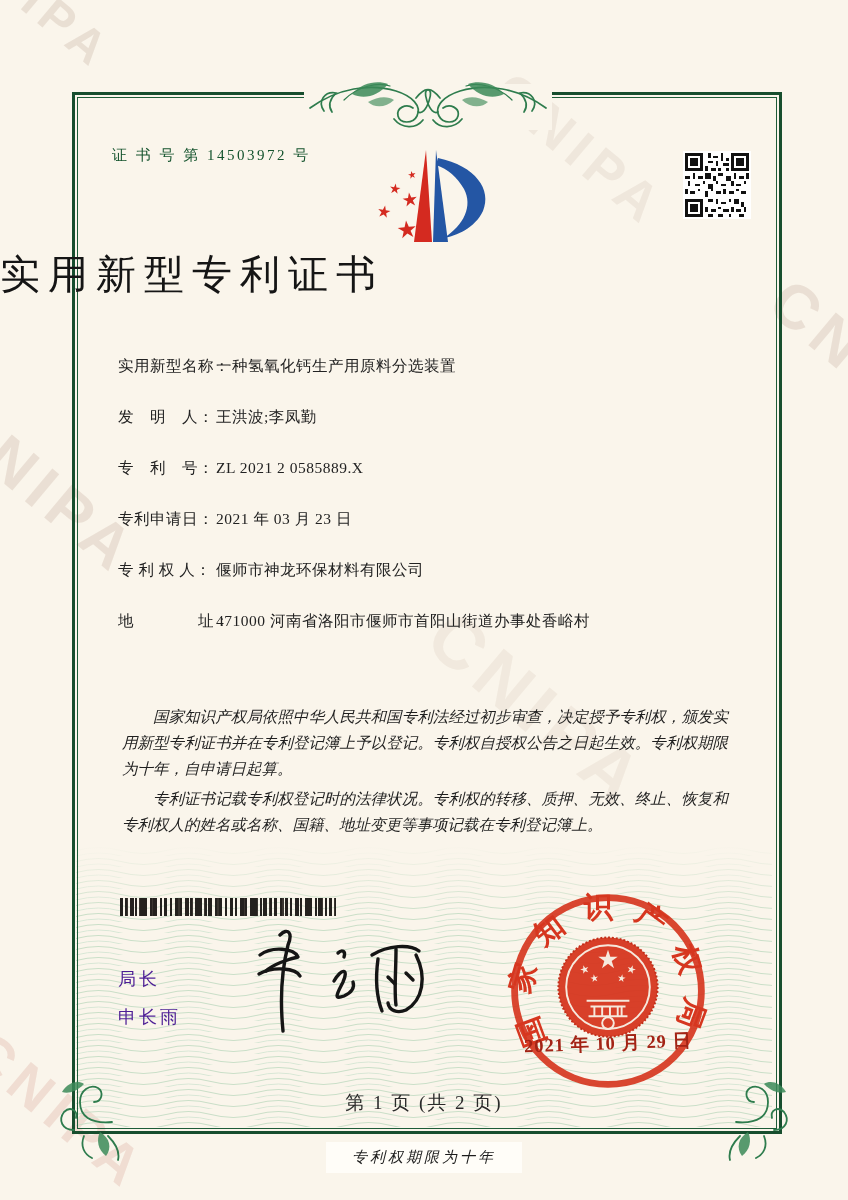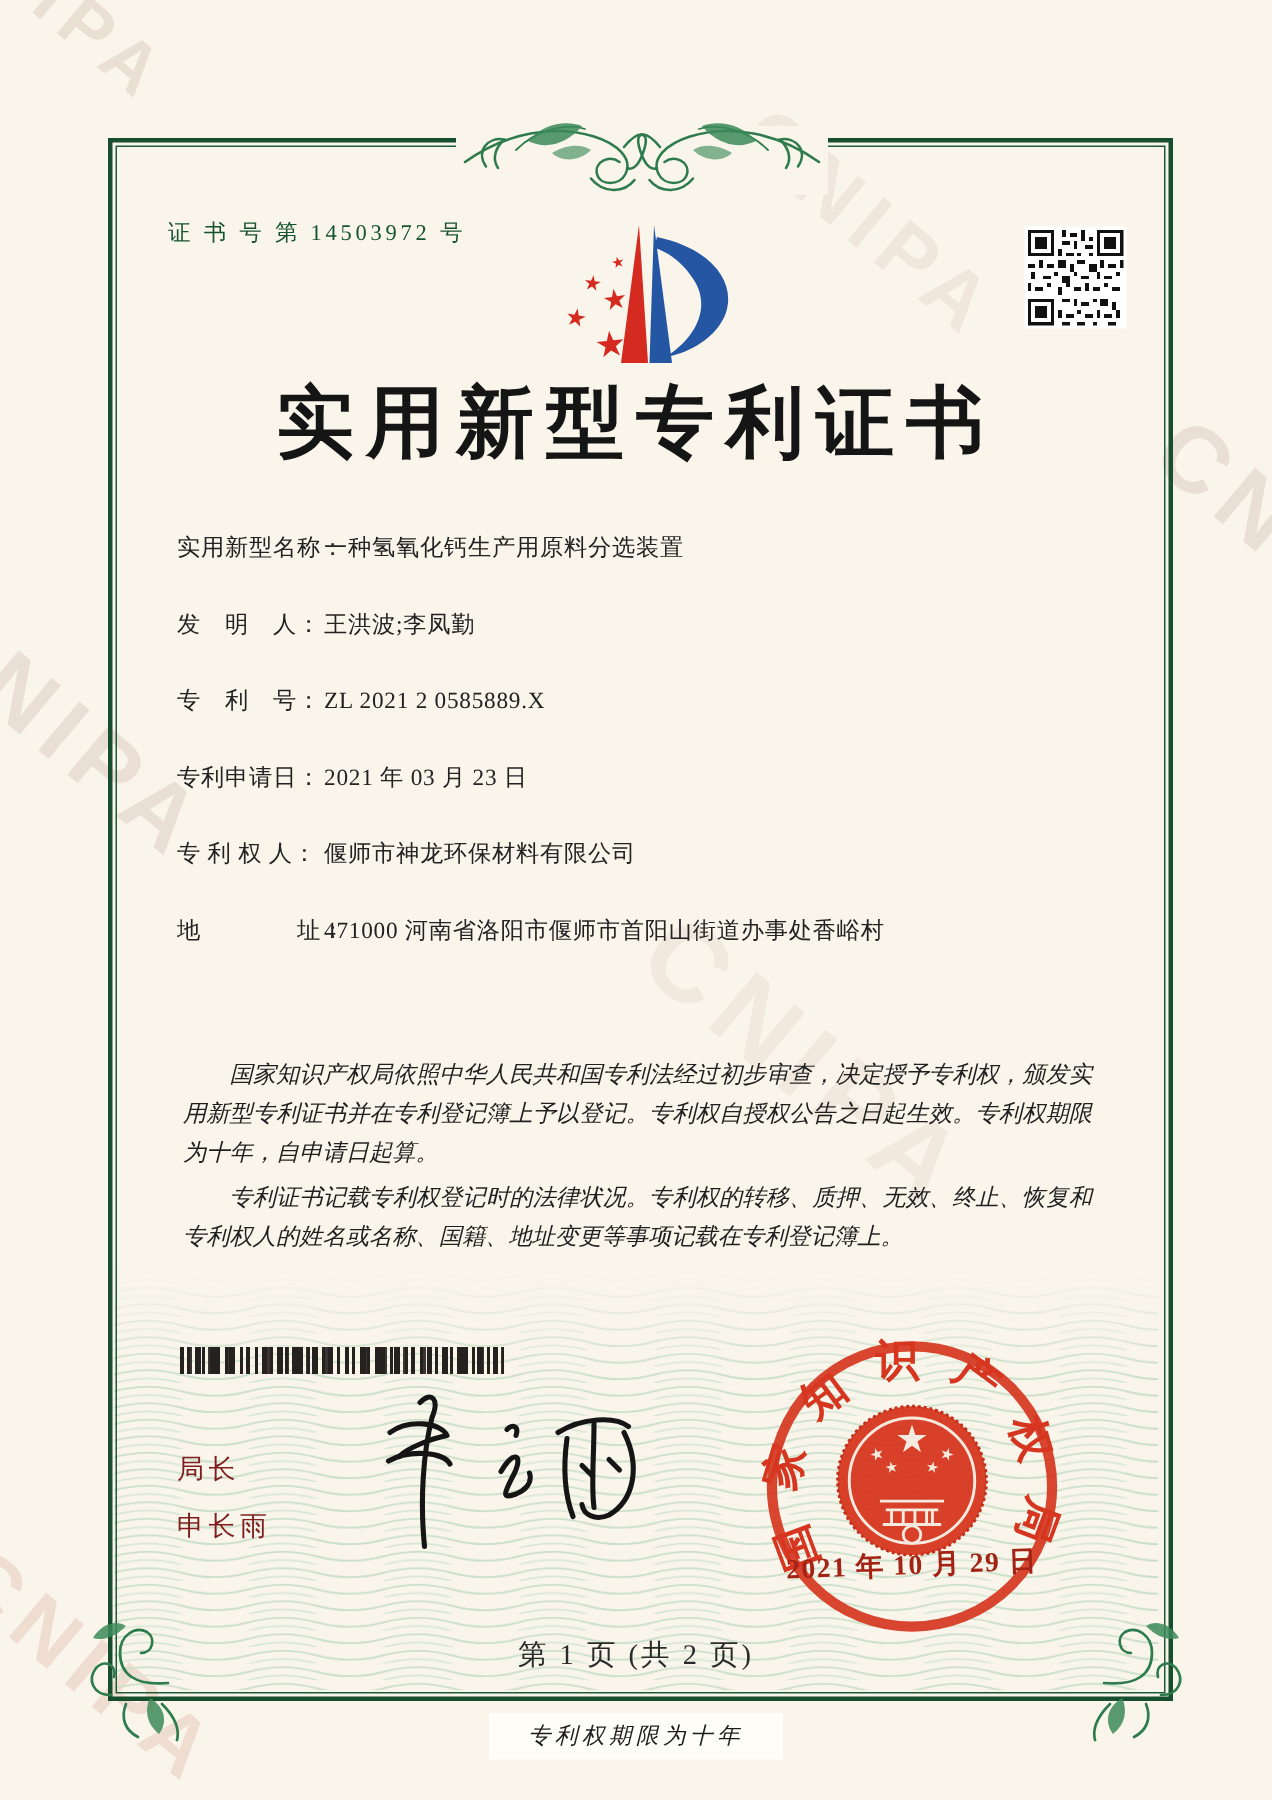--- a/index.html
+++ b/index.html
@@ -38,22 +38,22 @@
     background:linear-gradient(180deg,#faf5eb 0px, rgba(250,245,235,0) 70px);
   }
   
   .cert-no{
     position:absolute; left:112px; top:146px; z-index:3;
     font-size:15px; letter-spacing:2.5px; color:#14532d;
   }
   .logo{position:absolute; left:352px; top:136px; z-index:3;}
   .qr{position:absolute; left:683px; top:151px; z-index:3; background:#fff; padding:2px;}
   .title{
-    position:absolute; left:0; top:247px; width:100%; text-align:center; z-index:3;
-    font-size:52px; font-weight:bold; letter-spacing:8px; color:#151515;
+    position:absolute; left:0; top:247px; width:100%; z-index:3;
+    font-size:40px; font-weight:normal; letter-spacing:8px; color:#151515;
   }
   
   .fields{position:absolute; left:118px; top:355px; width:614px; z-index:3; font-size:15.5px;}
   .frow{height:51px; line-height:22px; white-space:nowrap;}
   .flabel{display:inline-block; width:98px; white-space:pre; letter-spacing:.5px; vertical-align:top;}
   .fvalue{letter-spacing:.5px;text-align:right;}
   .fspacer{display:inline-block; width:100px;}
   
   .paras{
     position:absolute; left:118px; top:700px; width:614px; z-index:3;
@@ -62,21 +62,21 @@
   }
   .paras p{margin:4px; text-indent:2em;}
   
   .barcode{
     position:absolute; left:120px; top:898px; width:216px; height:18px; z-index:3;
     background-image:
       repeating-linear-gradient(90deg,#24211e 0 2px,transparent 2px 5px),
       repeating-linear-gradient(90deg,#24211e 0 3px,transparent 3px 11px),
       repeating-linear-gradient(90deg,transparent 0 6px,#3a3530 6px 8px,transparent 8px 13px);
   }
-  .signer{position:absolute; left:118px; top:960px; z-index:3; font-size:18px; letter-spacing:3px; line-height:38px; font-family:"Liberation Sans",sans-serif; color:#7f1d1d;}
+  .signer{position:absolute; left:118px; top:960px; z-index:3; font-size:18px; letter-spacing:3px; line-height:38px; font-family:"Liberation Sans",sans-serif; color:#4c1d95;}
   .sig-svg{position:absolute; left:238px; top:925px; z-index:4;}
   .seal{position:absolute; left:501px; top:884px; z-index:4;}
   .page-num{
     position:absolute; left:0; top:1090px; width:100%; text-align:center; z-index:3;
     font-size:19px; letter-spacing:2px; color:#2a2a2a;
   }
   .cont-note{
     position:absolute; left:50%; top:1142px; transform:translateX(-50%); z-index:3;
     background:#fffdf8; padding:6px 26px; font-size:15px; letter-spacing:3px;
     font-style:italic; color:#1c1c1c; white-space:nowrap;

